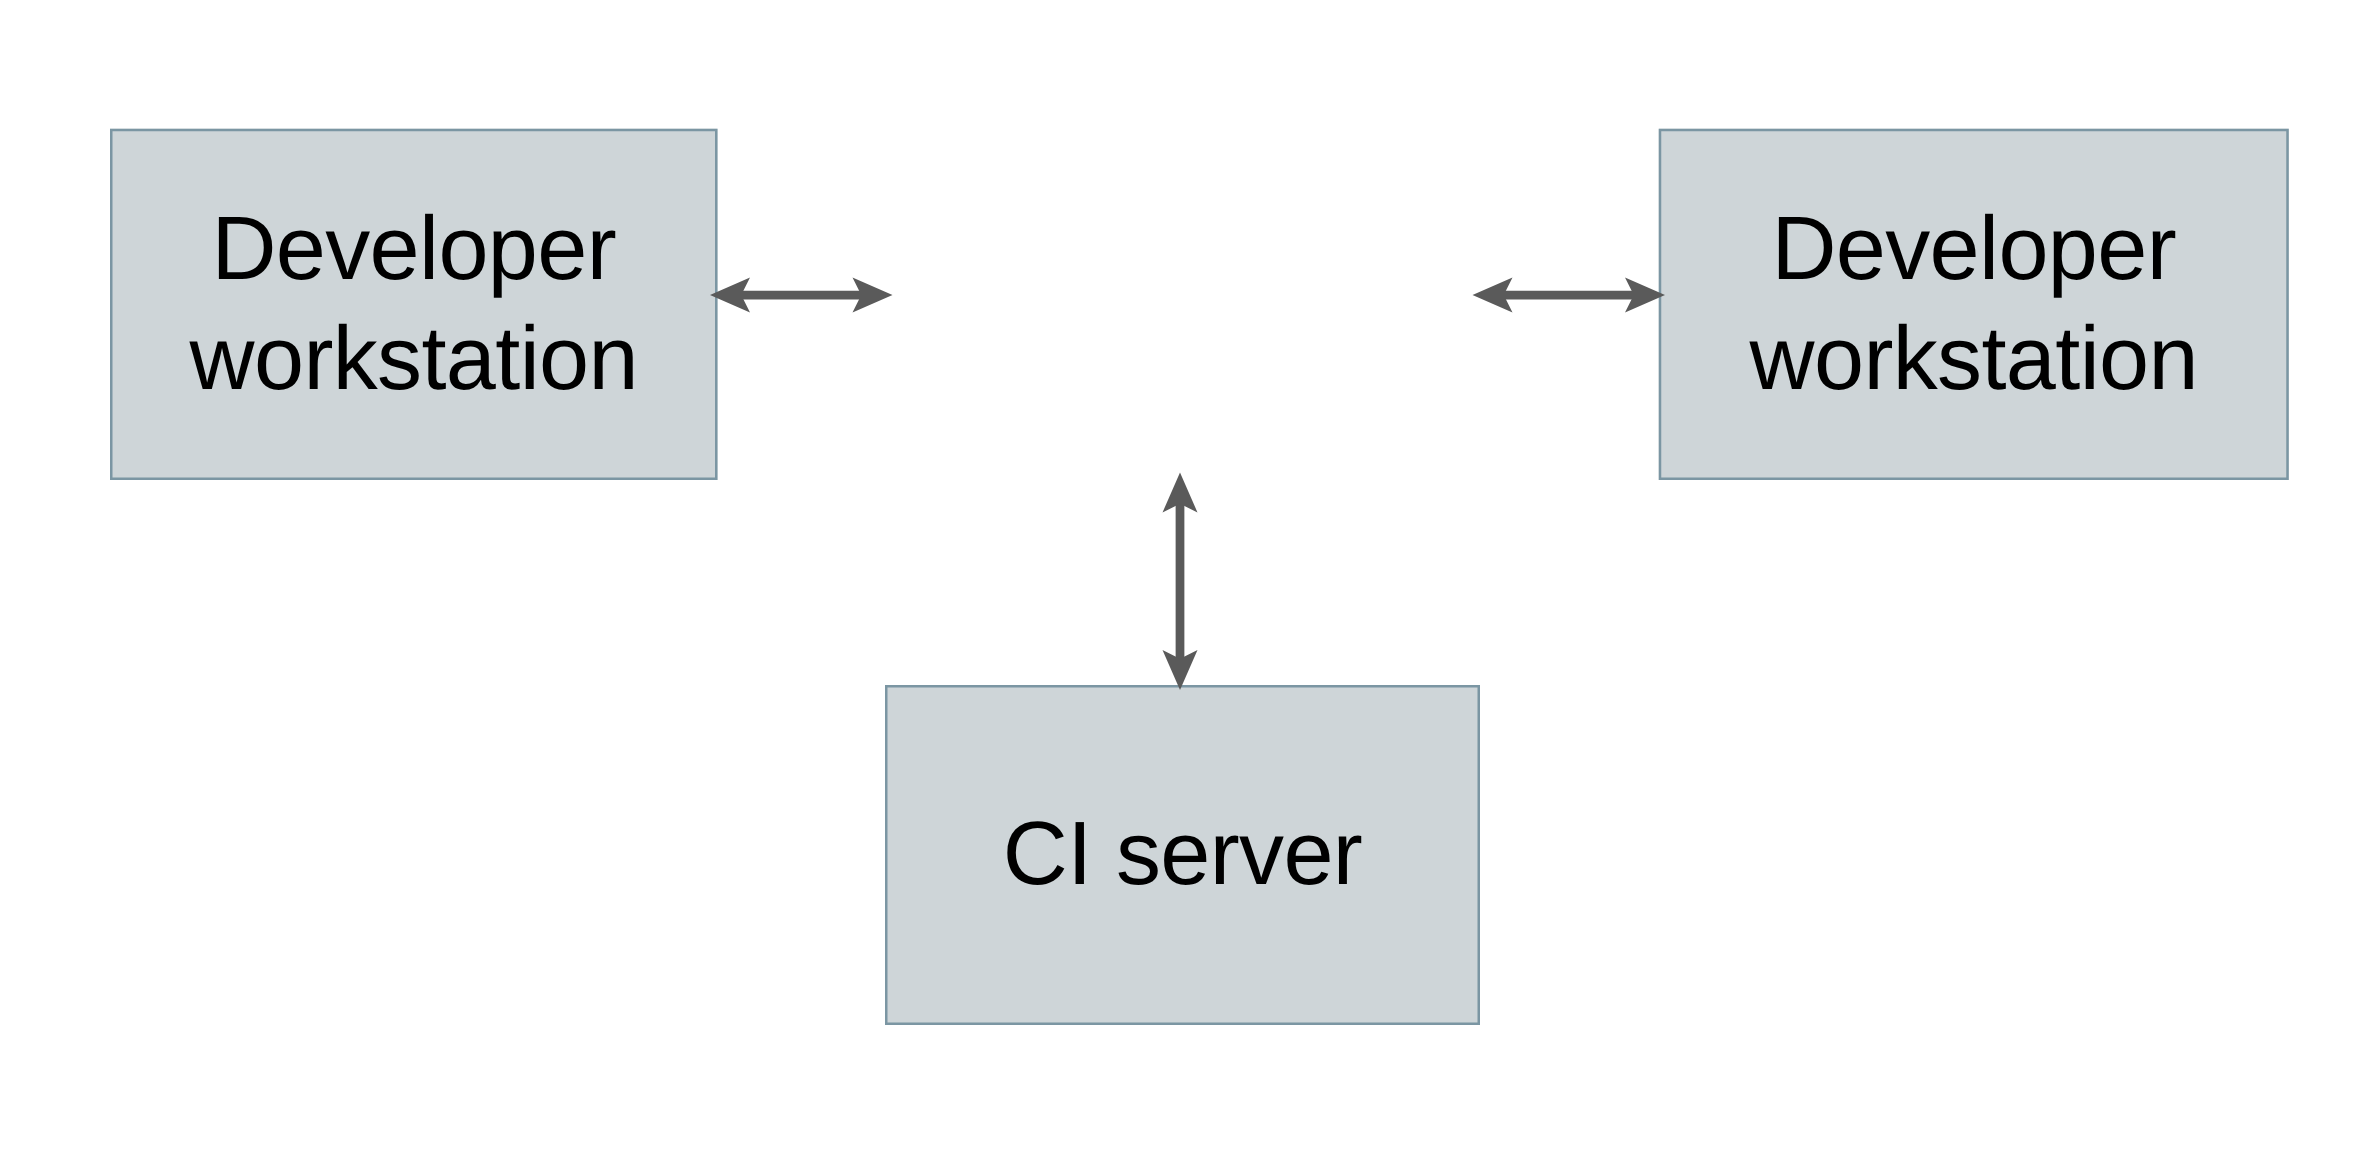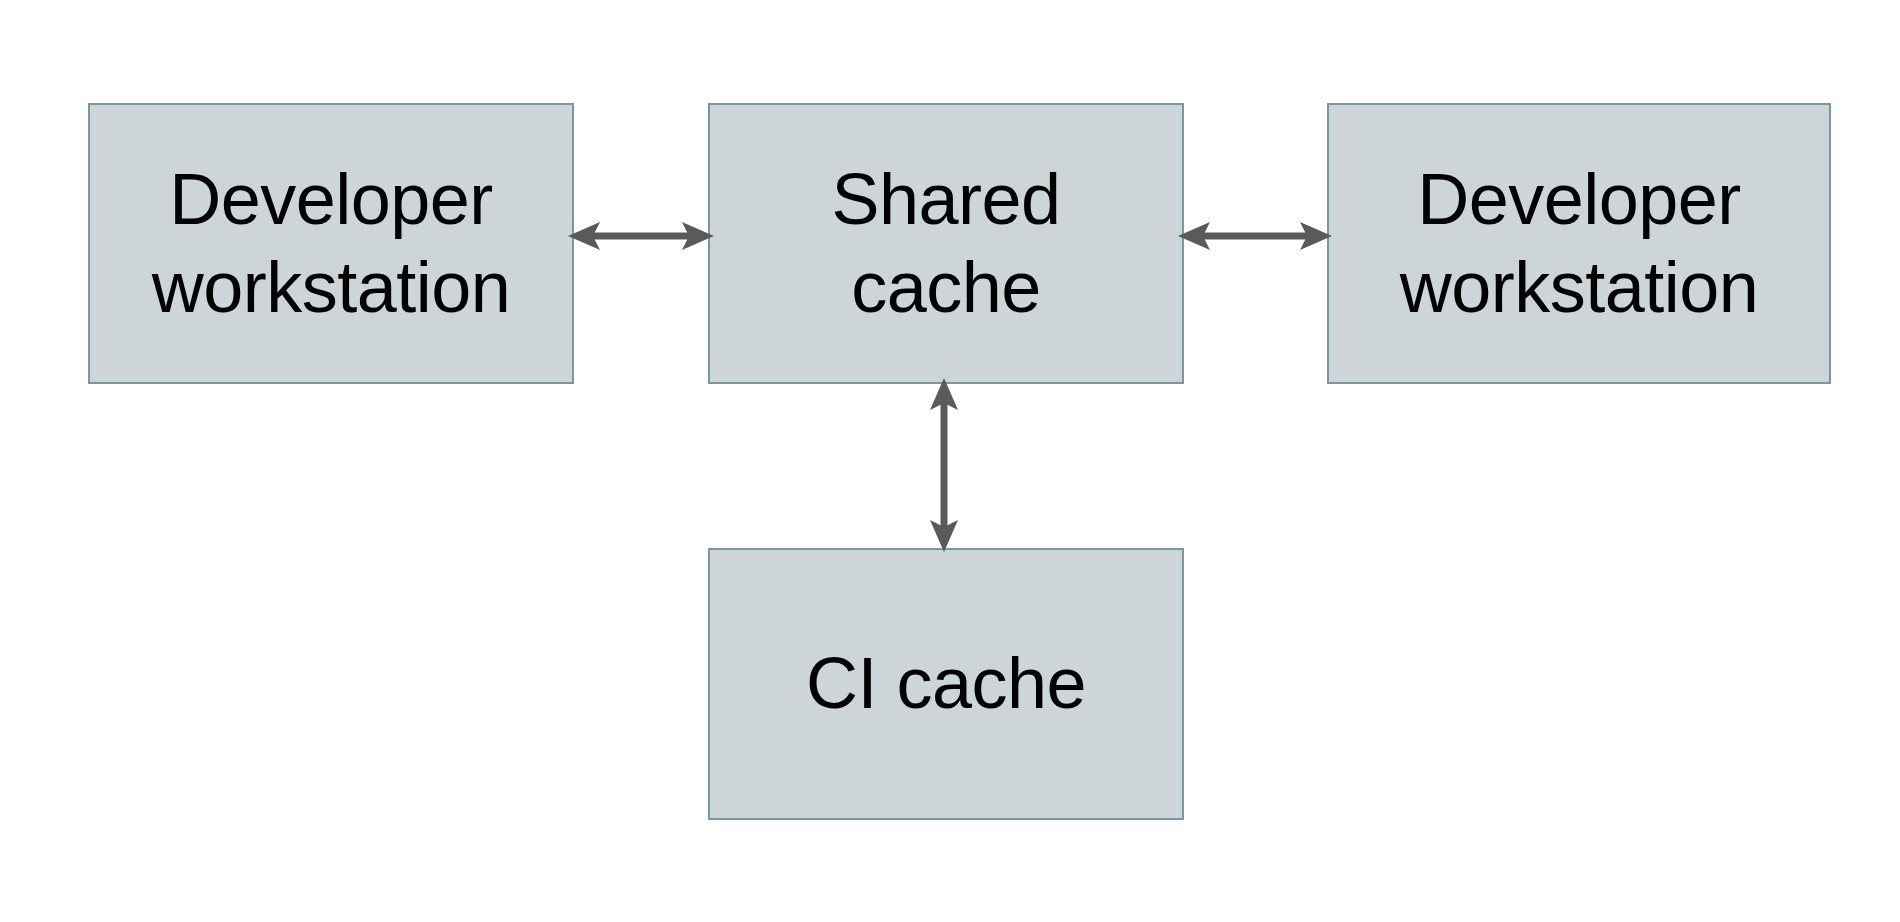--- a/index.html
+++ b/index.html
@@ -54,32 +54,28 @@
 </head>
 <body>
 
 <div id="canvas">
 
   <div class="node node-dev-left">
     <span class="node-label">Developer
 workstation</span>
   </div>
 
-  <div class="node node-shared">
-    <span class="node-label">Shared
-cache</span>
-  </div>
 
   <div class="node node-dev-right">
     <span class="node-label">Developer
 workstation</span>
   </div>
 
   <div class="node node-ci">
-    <span class="node-label">CI cache</span>
+    <span class="node-label">CI server</span>
   </div>
 
   <svg class="connector conn-left" viewBox="0 0 150 52">
     <line x1="22" y1="26" x2="128" y2="26" stroke="#5a5a5a" stroke-width="7"></line>
     <polygon points="2,26 34,12 27,26 34,40" fill="#5a5a5a"></polygon>
     <polygon points="148,26 116,12 123,26 116,40" fill="#5a5a5a"></polygon>
   </svg>
 
   <svg class="connector conn-right" viewBox="0 0 158 52">
     <line x1="22" y1="26" x2="136" y2="26" stroke="#5a5a5a" stroke-width="7"></line>

